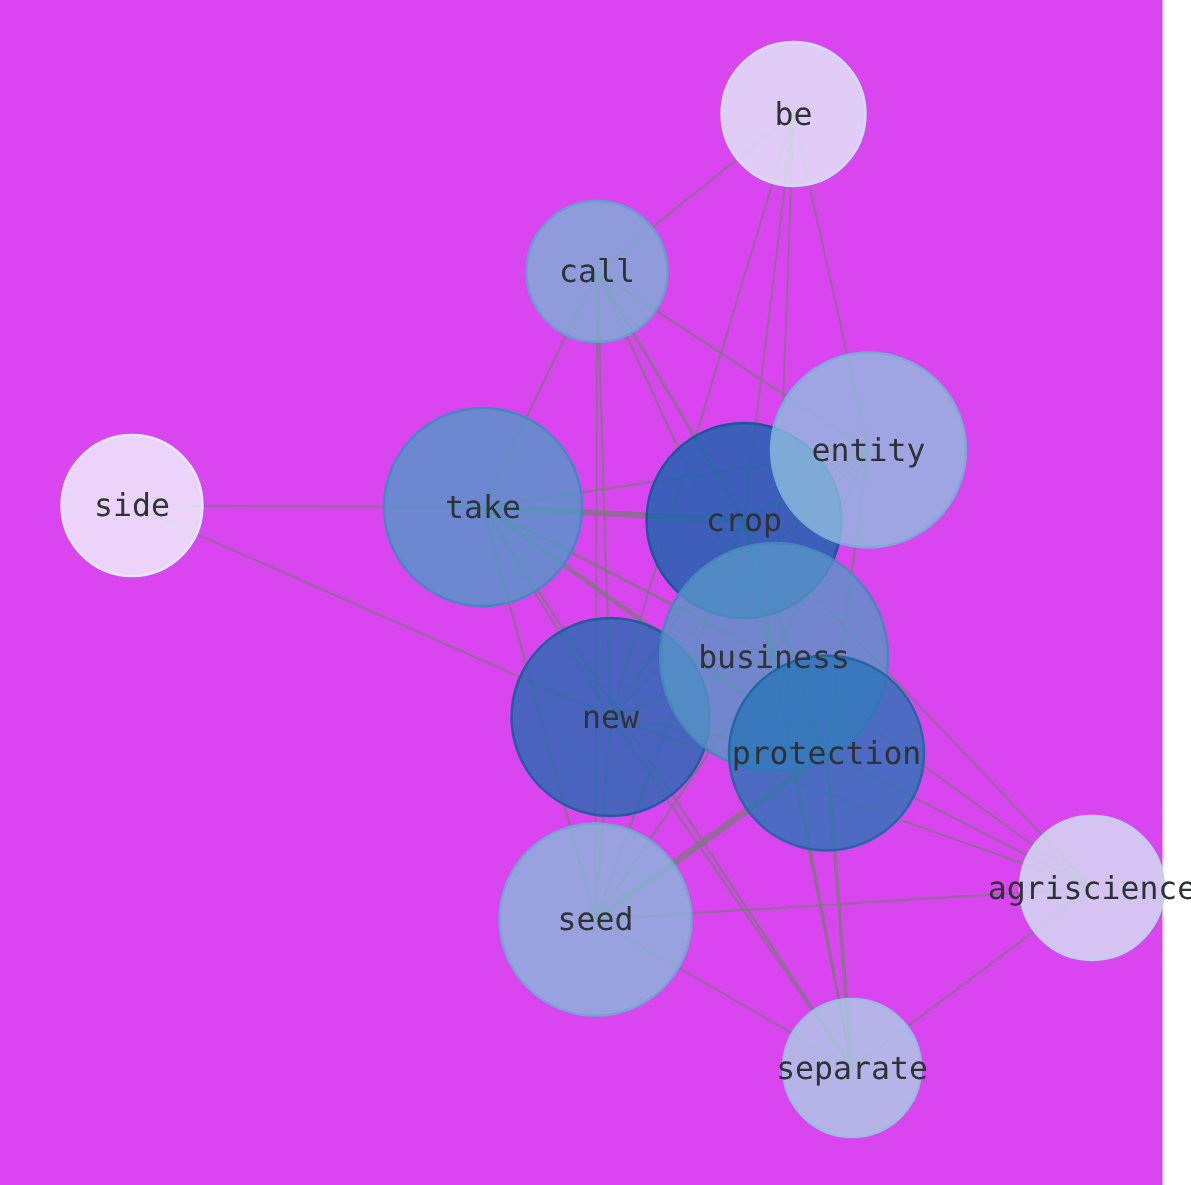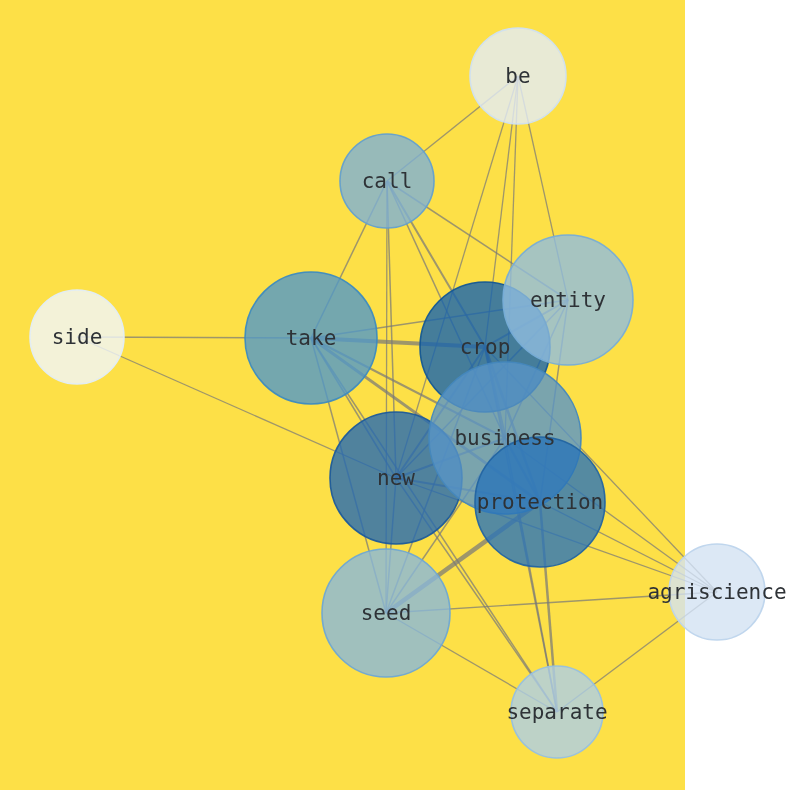--- a/index.html
+++ b/index.html
@@ -6,23 +6,24 @@
     margin: 0;
     padding: 0;
     background: #ffffff;
     width: 794px;
     height: 790px;
     overflow: hidden;
     font-family: "DejaVu Sans Mono", monospace;
   }
   #figure {
     position: relative;
-    width: 685px;
+    width: 764px;
     height: 790px;
-    background: #fde047;
+    background: #d946ef;
+    padding-left: 11px;
   }
   svg {
     display: block;
     overflow: hidden;
   }
   .node-label {
     font-family: "DejaVu Sans Mono", monospace;
     pointer-events: none;
   }
 </style>

